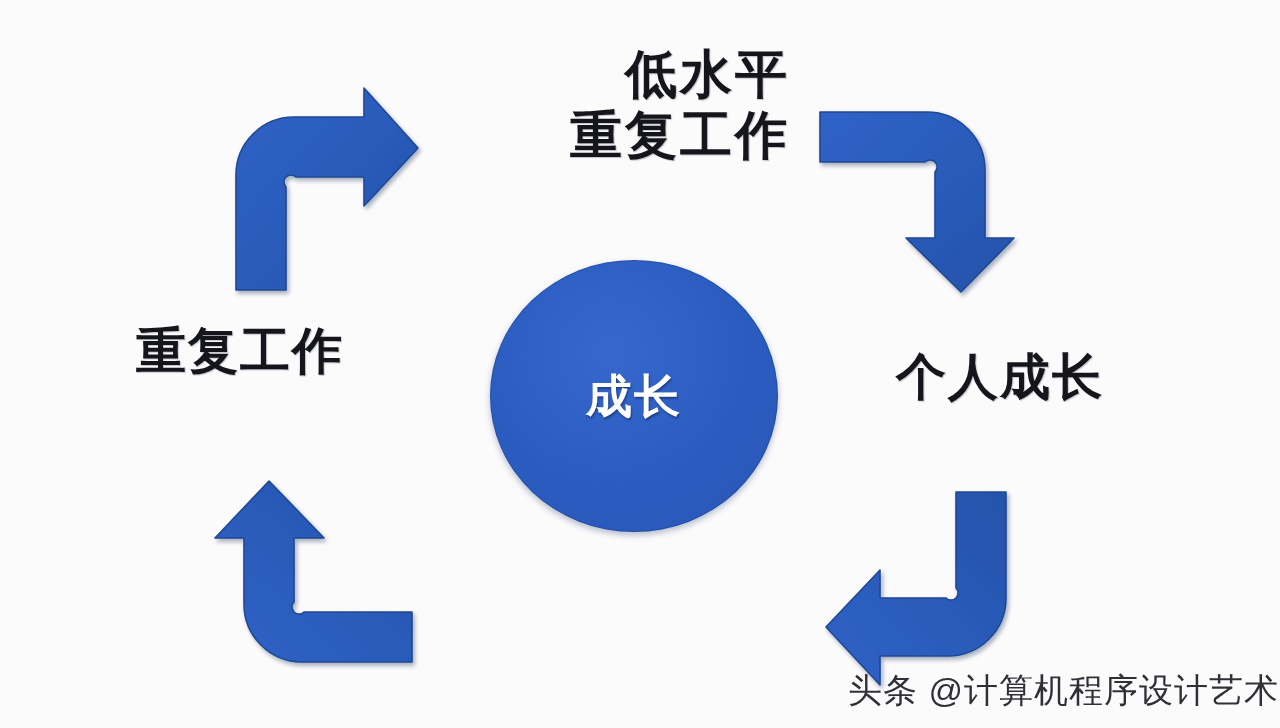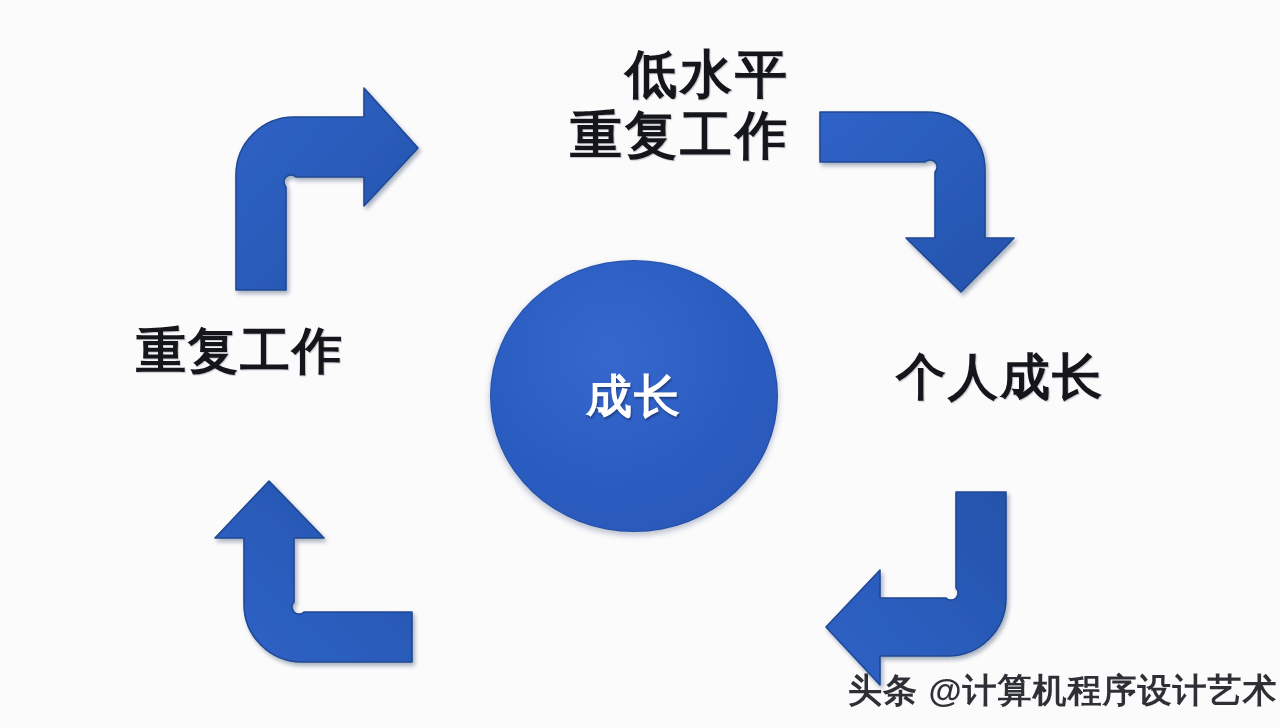--- a/index.html
+++ b/index.html
@@ -93,21 +93,21 @@
     height: 728px;
     pointer-events: none;
   }
 
   
   #watermark {
     position: absolute;
     left: 848px;
     top: 668px;
     font-size: 34px;
-    font-weight: bold;
+    font-weight: normal;
     color: #1d1f26;
     letter-spacing: 1px;
     white-space: nowrap;
     opacity: 0.92;
   }
 </style>
 </head>
 <body>
 
 <div id="stage">

